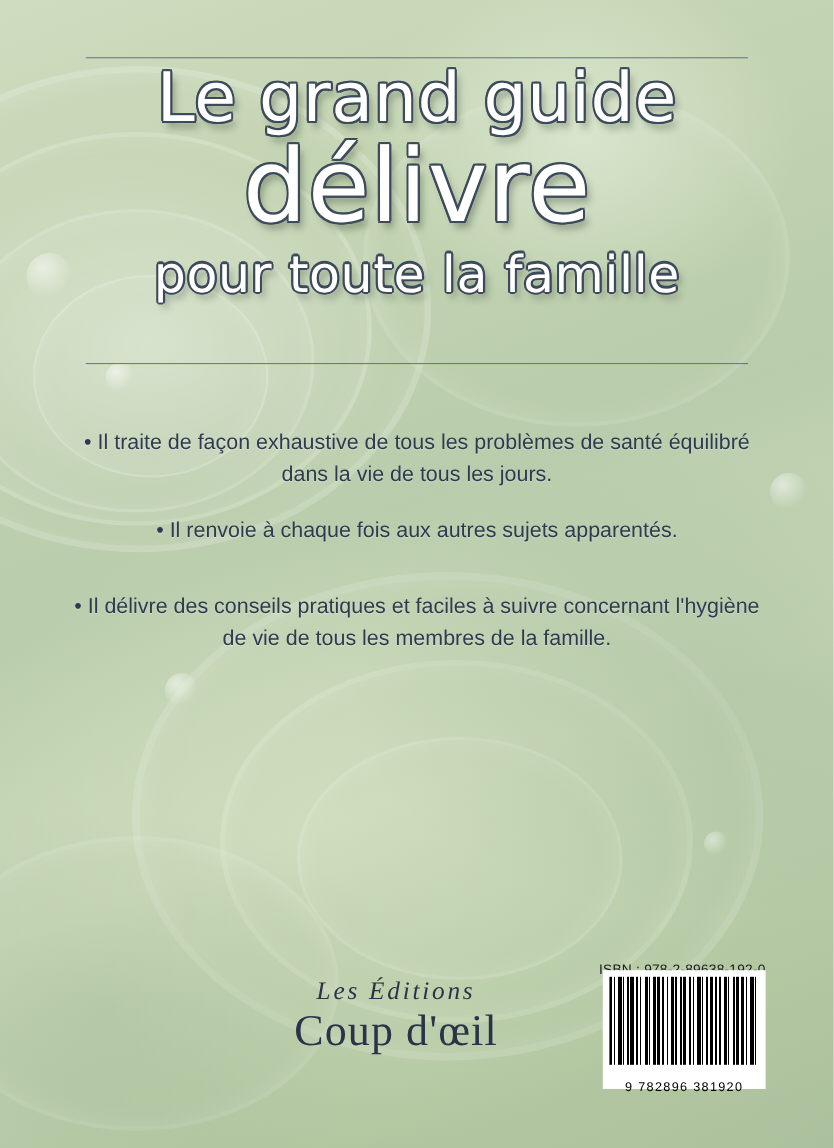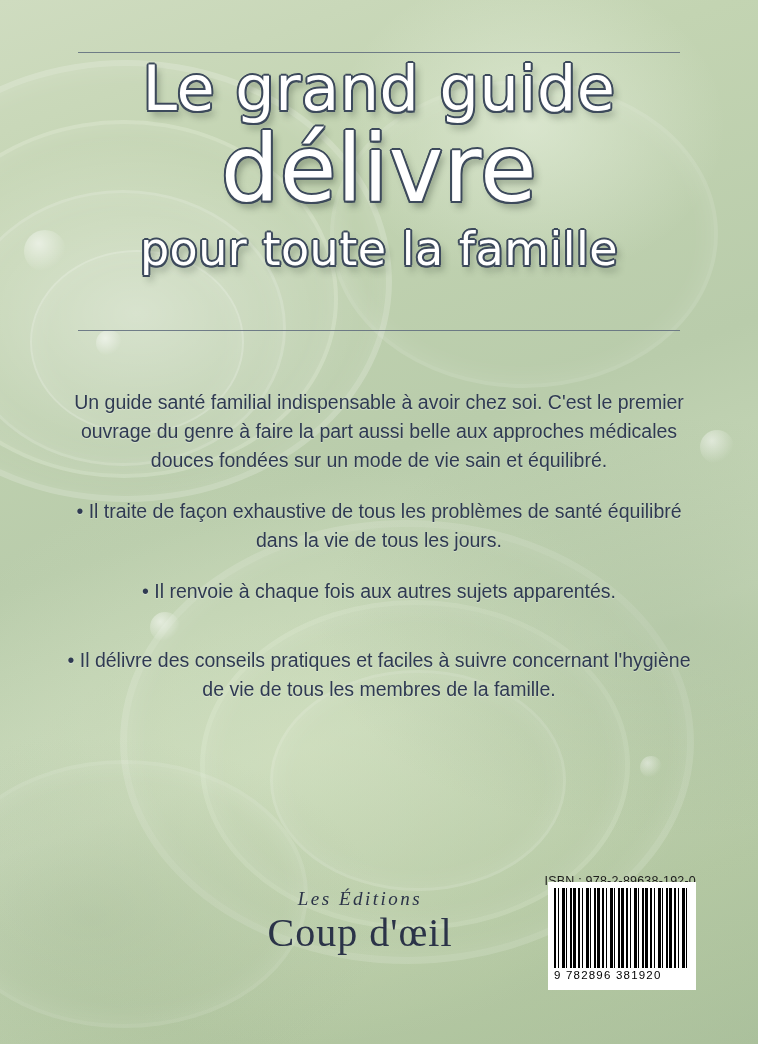--- a/index.html
+++ b/index.html
@@ -126,21 +126,21 @@
   .publisher {
     position: absolute;
     left: 200px;
     top: 888px;
     width: 320px;
     text-align: center;
     color: #2b3348;
   }
   .pub-top {
     font-family: "Liberation Serif", serif;
-    font-size: 19px;
+    font-size: 23px;
     letter-spacing: 2.5px;
     font-style: italic;
     margin-bottom: 2px;
   }
   .pub-name {
     font-family: "Liberation Serif", serif;
     font-size: 40px;
     letter-spacing: 1px;
     line-height: 1.05;
   }
@@ -176,22 +176,22 @@
         #000 8px, #000 11px, #fff 11px, #fff 12px,
         #000 12px, #000 13px, #fff 13px, #fff 16px,
         #000 16px, #000 18px, #fff 18px, #fff 19px,
         #000 19px, #000 22px, #fff 22px, #fff 24px);
   }
   .bar-digits {
     font-family: "Liberation Sans", sans-serif;
     font-size: 11.5px;
     color: #000;
     letter-spacing: 1.2px;
-    text-align: left;
-    margin-top: 1px;
+    text-align: center;
+    margin-top: 15px;
   }
 </style>
 </head>
 <body>
 
 <div id="page">
 
   <div class="ripple r1"></div>
   <div class="ripple r2"></div>
   <div class="ripple r3"></div>
@@ -212,21 +212,20 @@
 
   <div class="title-wrap">
     <div class="title-line title-1">Le grand guide</div>
     <div class="title-line title-2">délivre</div>
     <div class="title-line title-3">pour toute la famille</div>
   </div>
 
   <div class="rule rule-bottom"></div>
 
   <div class="copy">
-    <p class="para">Un guide santé familial indispensable à avoir chez soi. C'est le premier ouvrage du genre à faire la part aussi belle aux approches médicales douces fondées sur un mode de vie sain et équilibré.</p>
     <p class="para bullet">Il traite de façon exhaustive de tous les problèmes de santé équilibré dans la vie de tous les jours.</p>
     <p class="para bullet">Il renvoie à chaque fois aux autres sujets apparentés.</p>
     <p class="para bullet">Il délivre des conseils pratiques et faciles à suivre concernant l'hygiène de vie de tous les membres de la famille.</p>
   </div>
 
   <div class="publisher">
     <div class="pub-top">Les Éditions</div>
     <div class="pub-name">Coup d'œil</div>
   </div>
 

